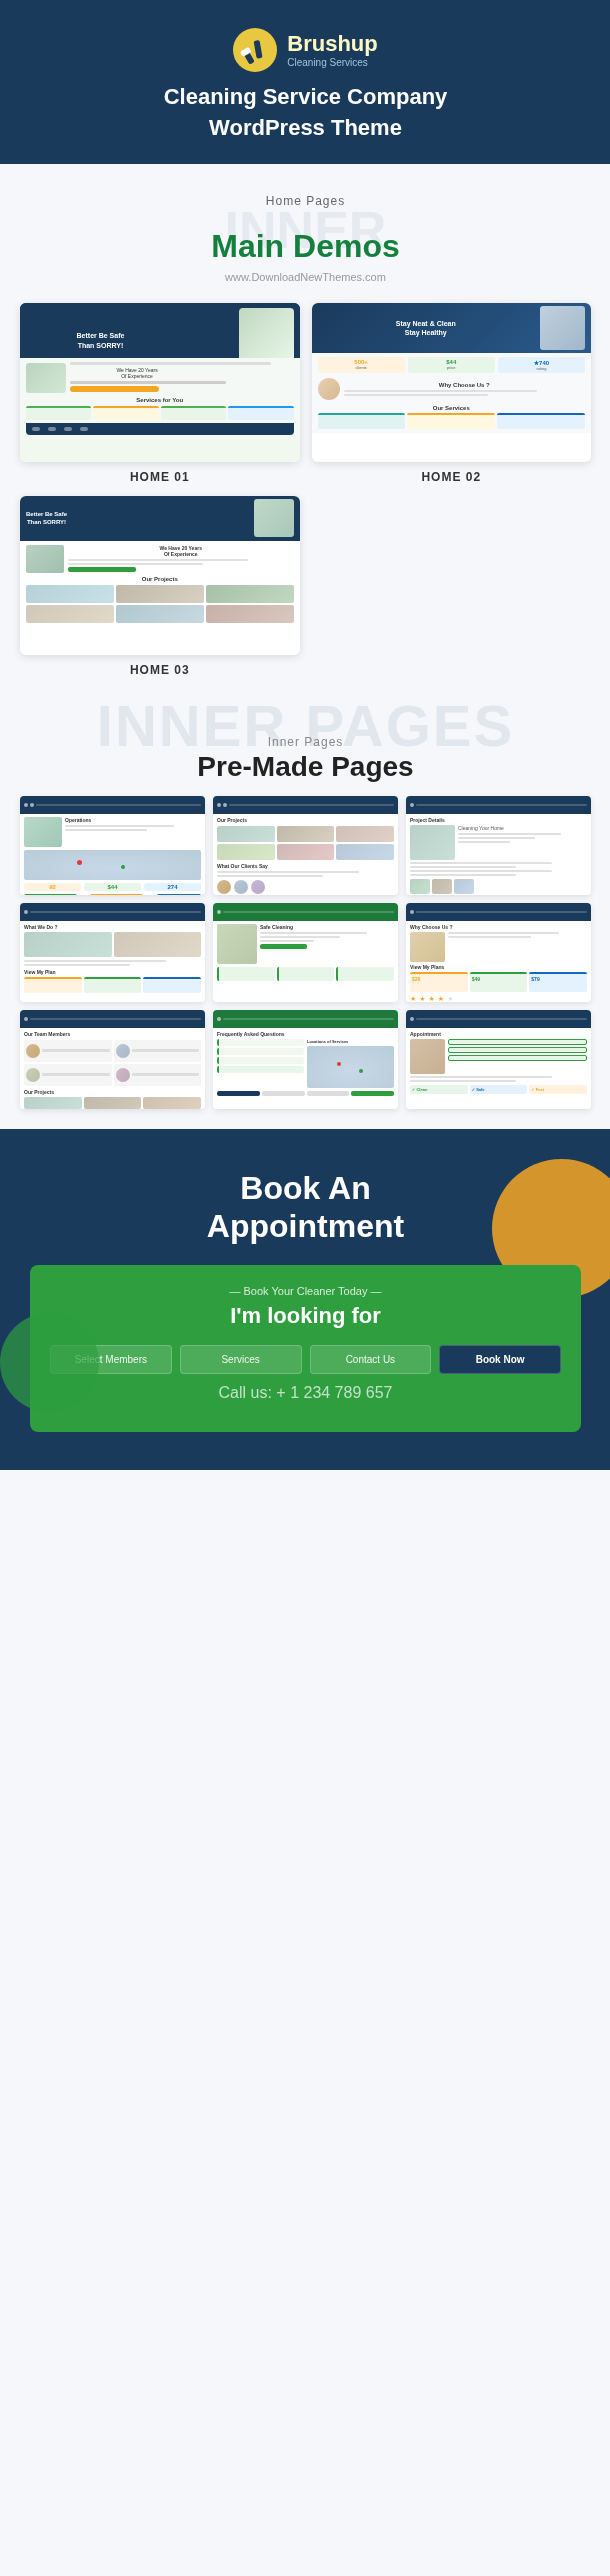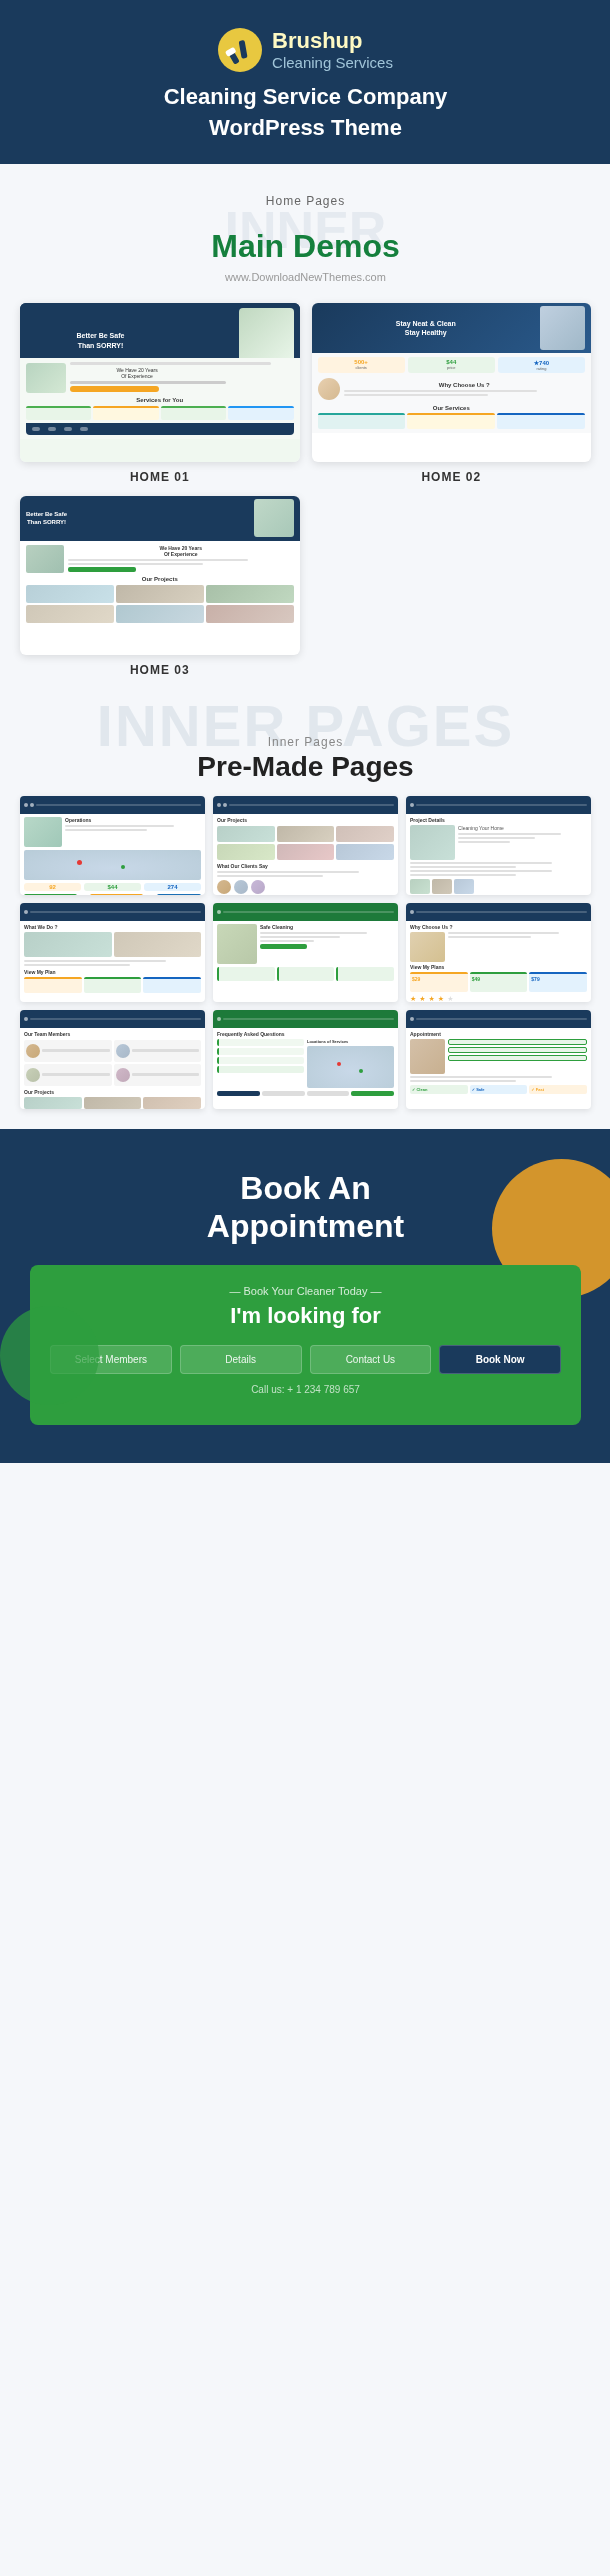--- a/index.html
+++ b/index.html
@@ -31,21 +31,21 @@
       text-align: left;
     }
     .logo-name {
       color: #fef9c3;
       font-size: 22px;
       font-weight: bold;
       line-height: 1.1;
     }
     .logo-sub {
       color: #a0c4d8;
-      font-size: 15px;
+      font-size: 10px;
     }
     .header-title {
       color: #fff;
       font-size: 22px;
       font-weight: bold;
       line-height: 1.4;
       margin-top: 8px;
     }
 
     
@@ -452,21 +452,21 @@
       color: rgba(255,255,255,0.9);
       text-align: center;
       border: 1px solid rgba(255,255,255,0.2);
     }
     .booking-field.book-btn {
       background: #1a3a5c;
       color: #fff;
       font-weight: bold;
     }
     .call-us {
-      font-size: 10px;
+      font-size: 16px;
       color: rgba(255,255,255,0.7);
       margin-top: 8px;
     }
 
     
     .inner-section-wrapper {
       position: relative;
       height: 89px;
       text-align: center;
       overflow: hidden;
@@ -907,21 +907,21 @@
   <div class="book-title">
     <span>Book An</span><br>
     <span>Appointment</span>
   </div>
   <div class="booking-form">
     <div class="book-green-circle"></div>
     <div class="booking-form-title">— Book Your Cleaner Today —</div>
     <div class="iam-looking">I'm looking for</div>
     <div class="booking-fields">
       <div class="booking-field">Select Members</div>
-      <div class="booking-field">Details</div>
+      <div class="booking-field">Services</div>
       <div class="booking-field">Contact Us</div>
       <div class="booking-field book-btn">Book Now</div>
     </div>
     <div class="call-us">Call us: + 1 234 789 657</div>
   </div>
   <div style="height:30px;"></div>
 </div>
 
 
 </body></html>

